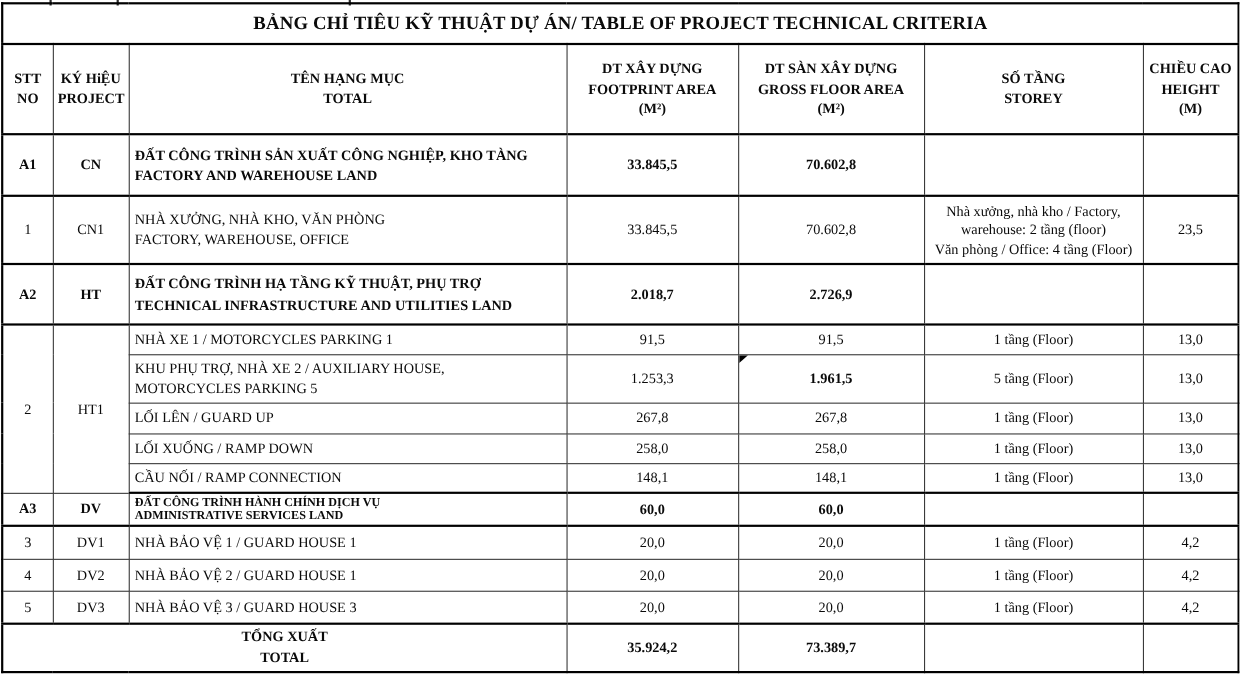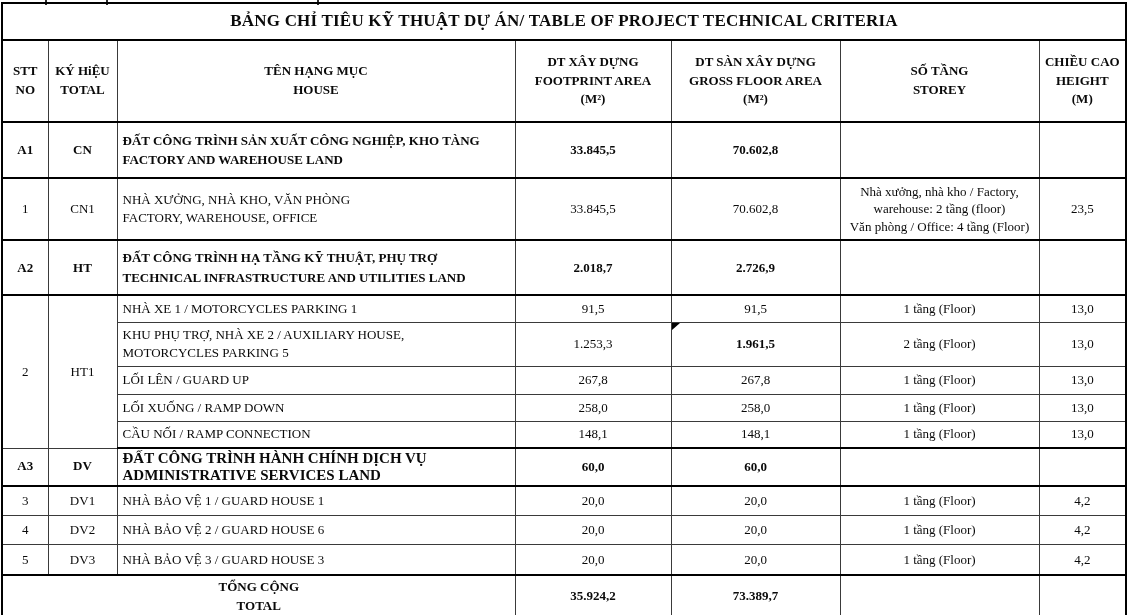--- a/index.html
+++ b/index.html
@@ -50,21 +50,21 @@
   }
   th {
     text-align: center;
     font-weight: bold;
     line-height: 1.45;
   }
   .c { text-align: center; }
   .item { text-align: left; padding-left: 5px; }
   tr.section td { font-weight: bold; }
   tr.section td.item { line-height: 1.5; }
-  tr.tight td.item { line-height: 1.12; font-size: 15px; }
+  tr.tight td.item { line-height: 1.12; font-size: 11px; }
   tr.tight td { line-height: 1.12; }
   .storey-multi { font-size: 13px; line-height: 1.35; }
   td.gfa-marker { position: relative; font-weight: bold; }
   .corner-marker {
     position: absolute;
     left: 0;
     top: 0;
     width: 0;
     height: 0;
     border-top: 7px solid #000000;
@@ -97,23 +97,23 @@
 
     <tbody>
         <tr class="hb" style="height:37px">
       <td class="title-cell" colspan="7">BẢNG CHỈ TIÊU KỸ THUẬT DỰ ÁN/ TABLE OF PROJECT TECHNICAL CRITERIA</td>
     </tr>
 
     <tr class="hb" style="height:82px">
       <th>STT
 NO</th>
       <th>KÝ HiỆU
+PROJECT</th>
+      <th>TÊN HẠNG MỤC
 TOTAL</th>
-      <th>TÊN HẠNG MỤC
-HOUSE</th>
       <th>DT XÂY DỰNG
 FOOTPRINT AREA
 (M²)</th>
       <th>DT SÀN XÂY DỰNG
 GROSS FLOOR AREA
 (M²)</th>
       <th>SỐ TẦNG
 STOREY</th>
       <th>CHIỀU CAO
 HEIGHT
@@ -162,21 +162,21 @@
       <td class="c">91,5</td>
       <td class="c">91,5</td>
       <td class="c">1 tầng (Floor)</td>
       <td class="c">13,0</td>
     </tr>
     <tr style="height:44px">
       <td class="item">KHU PHỤ TRỢ, NHÀ XE 2 / AUXILIARY HOUSE,
 MOTORCYCLES PARKING 5</td>
       <td class="c">1.253,3</td>
       <td class="c gfa-marker"><span class="corner-marker"></span><span>1.961,5</span></td>
-      <td class="c">2  tầng (Floor)</td>
+      <td class="c">5  tầng (Floor)</td>
       <td class="c">13,0</td>
     </tr>
     <tr style="height:28px">
       <td class="item">LỐI LÊN / GUARD UP</td>
       <td class="c">267,8</td>
       <td class="c">267,8</td>
       <td class="c">1 tầng (Floor)</td>
       <td class="c">13,0</td>
     </tr>
     <tr style="height:27px">
@@ -210,38 +210,38 @@
       <td class="c">DV1</td>
       <td class="item">NHÀ BẢO VỆ 1 / GUARD HOUSE 1</td>
       <td class="c">20,0</td>
       <td class="c">20,0</td>
       <td class="c">1  tầng (Floor)</td>
       <td class="c">4,2</td>
     </tr>
     <tr style="height:29px">
       <td class="c">4</td>
       <td class="c">DV2</td>
-      <td class="item">NHÀ BẢO VỆ 2 / GUARD HOUSE 6</td>
+      <td class="item">NHÀ BẢO VỆ 2 / GUARD HOUSE 1</td>
       <td class="c">20,0</td>
       <td class="c">20,0</td>
       <td class="c">1  tầng (Floor)</td>
       <td class="c">4,2</td>
     </tr>
     <tr class="hb" style="height:30px">
       <td class="c">5</td>
       <td class="c">DV3</td>
       <td class="item">NHÀ BẢO VỆ 3 / GUARD HOUSE 3</td>
       <td class="c">20,0</td>
       <td class="c">20,0</td>
       <td class="c">1  tầng (Floor)</td>
       <td class="c">4,2</td>
     </tr>
 
     <tr class="total-row" style="height:44px">
-      <td colspan="3">TỔNG CỘNG
+      <td colspan="3">TỔNG XUẤT
 TOTAL</td>
       <td>35.924,2</td>
       <td>73.389,7</td>
       <td></td>
       <td></td>
     </tr>
   </tbody>
     </table>
 </div>
 

